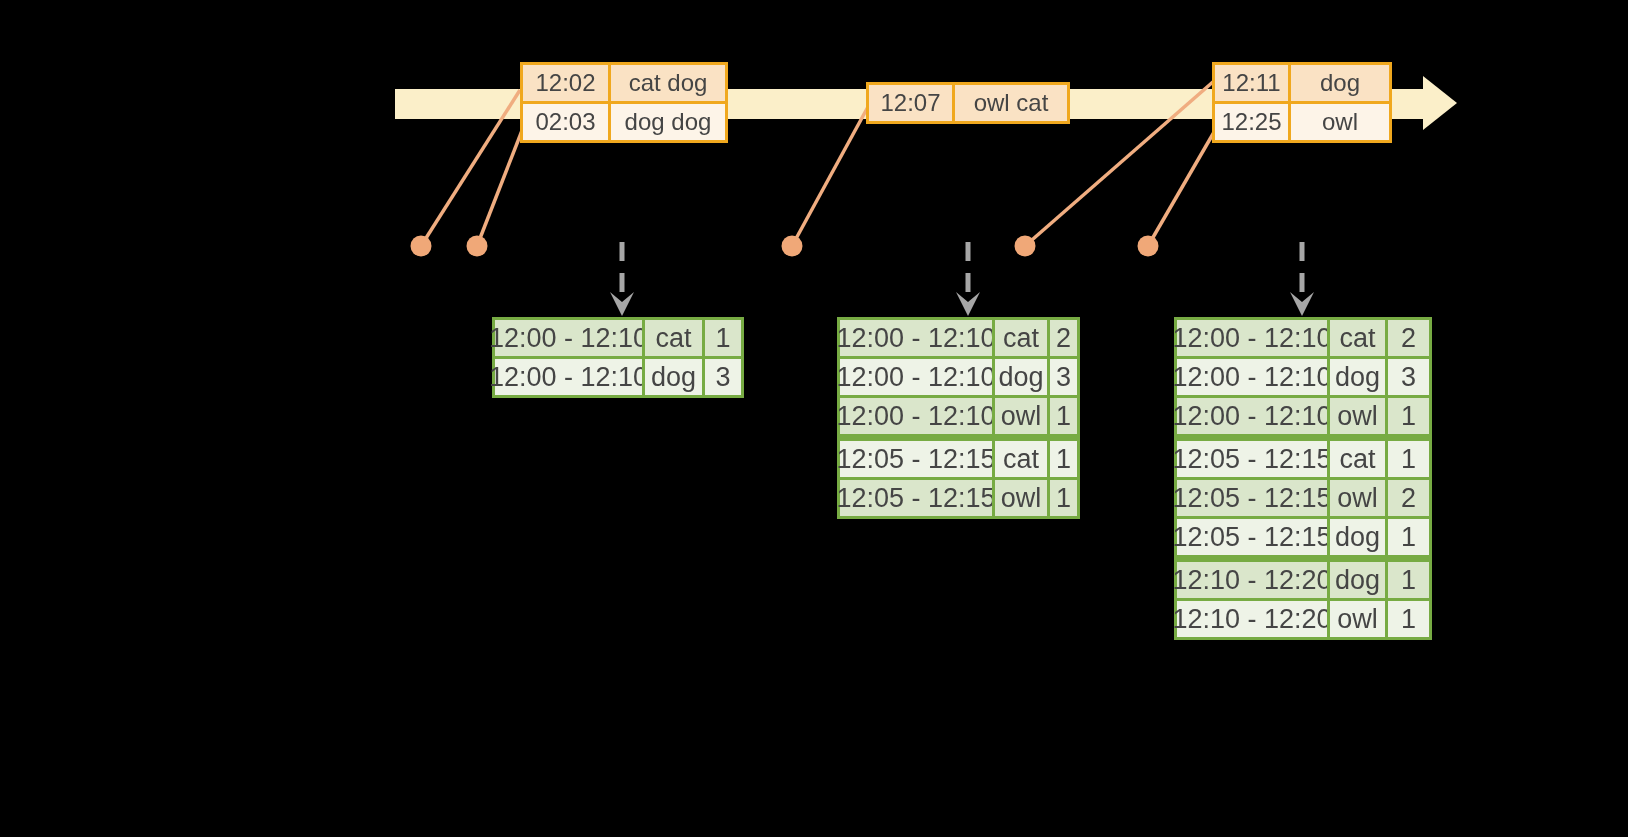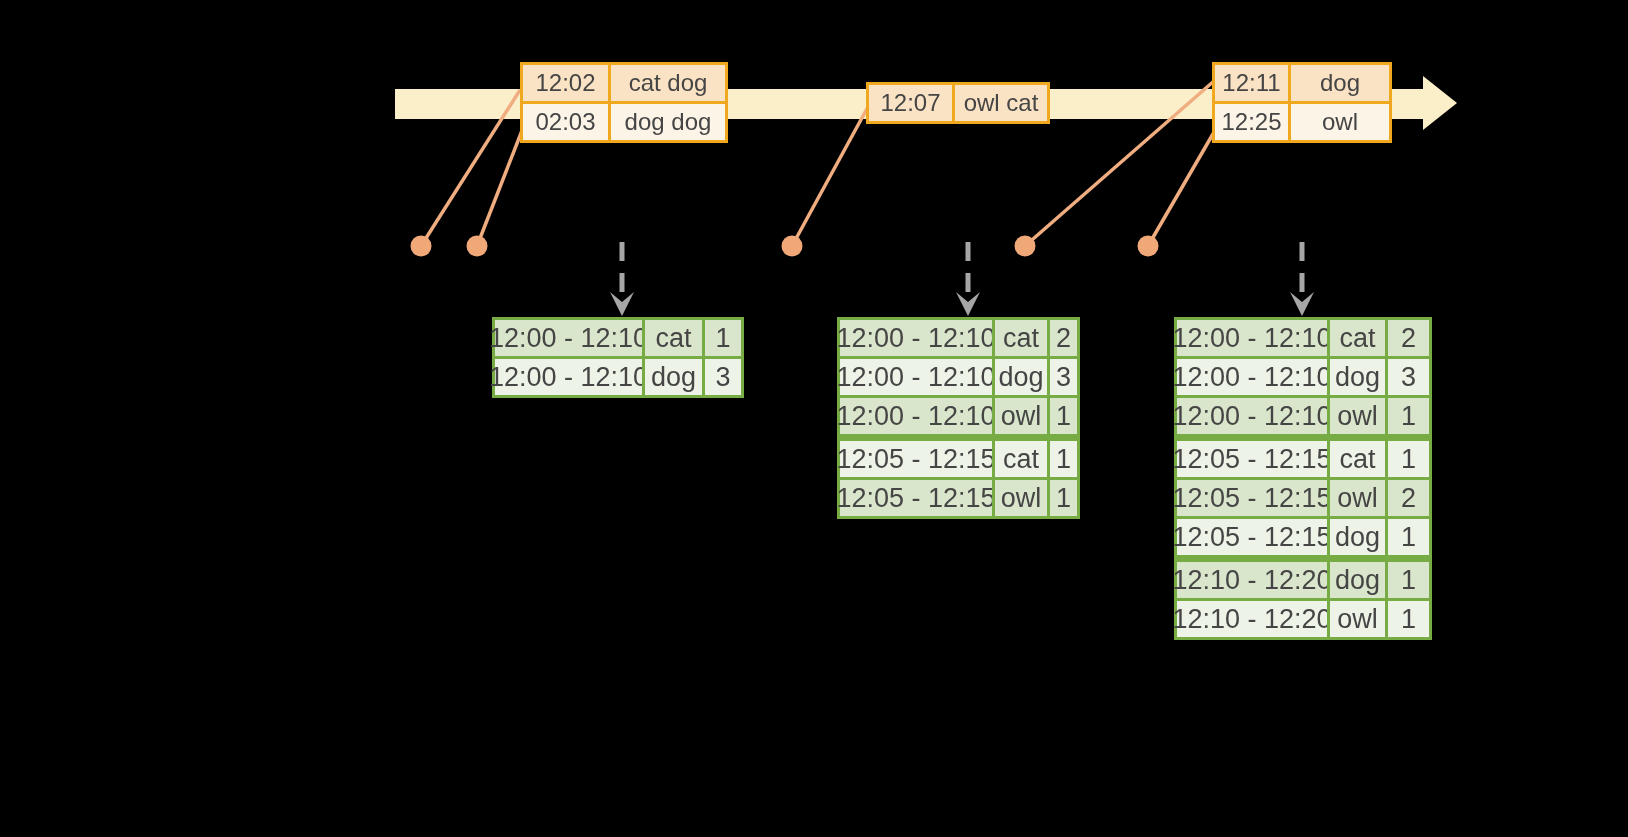--- a/index.html
+++ b/index.html
@@ -19,21 +19,21 @@
   .erow + .erow { border-top:3px solid var(--orange_border); }
   .ecell {
     display:flex; align-items:center; justify-content:center;
     font-size:24px; color:var(--text); white-space:nowrap;
   }
   .ecell + .ecell { border-left:3px solid var(--orange_border); }
   .erow.peach .ecell { background:var(--peach); }
   .erow.cream .ecell { background:var(--cream); }
   .et-a { left:520px; top:62px;  width:208px; }
   .et-a .erow { grid-template-columns:85px 1fr; }
-  .et-b { left:866px; top:82px;  width:184px; }
+  .et-b { left:866px; top:82px;  width:204px; }
   .et-b .erow { grid-template-columns:83px 1fr; }
   .et-c { left:1212px; top:62px; width:180px; }
   .et-c .erow { grid-template-columns:73px 1fr; }
 
   
   .rtable {
     position:absolute; box-sizing:border-box;
     border:3px solid var(--green_border);
   }
   .rrow { display:grid; height:36px; }

